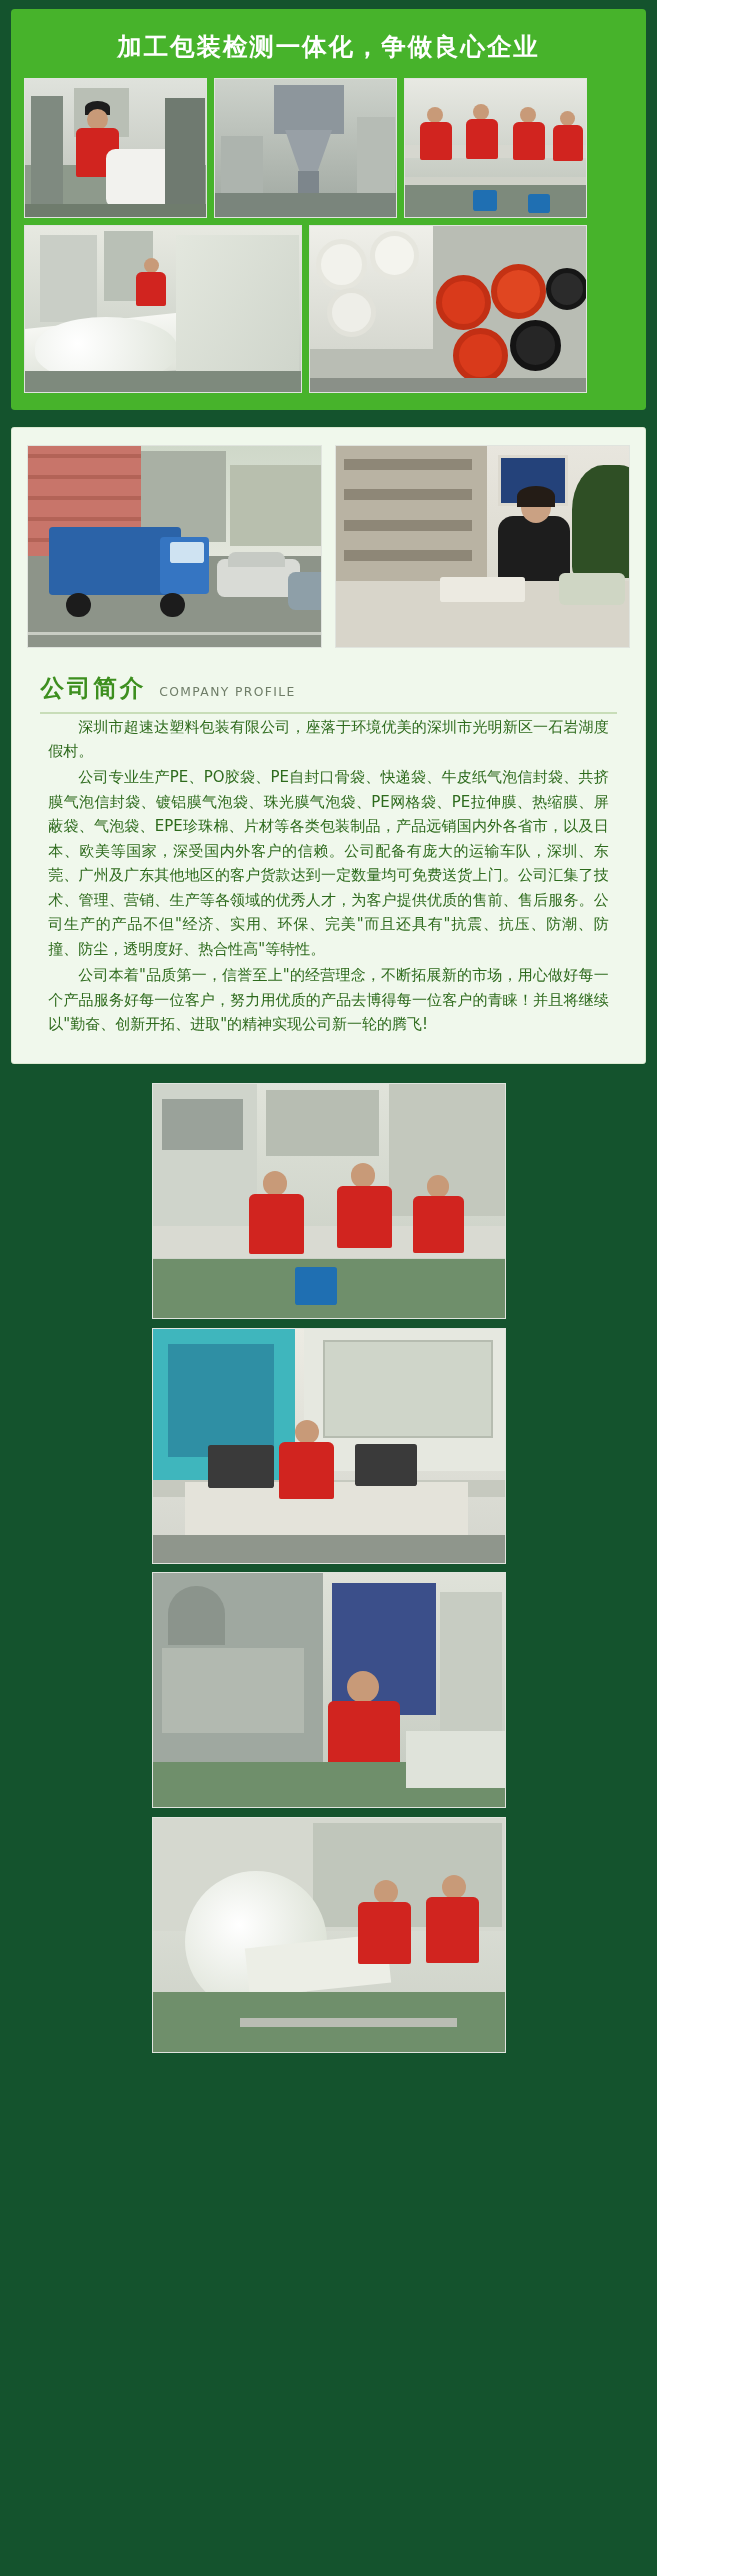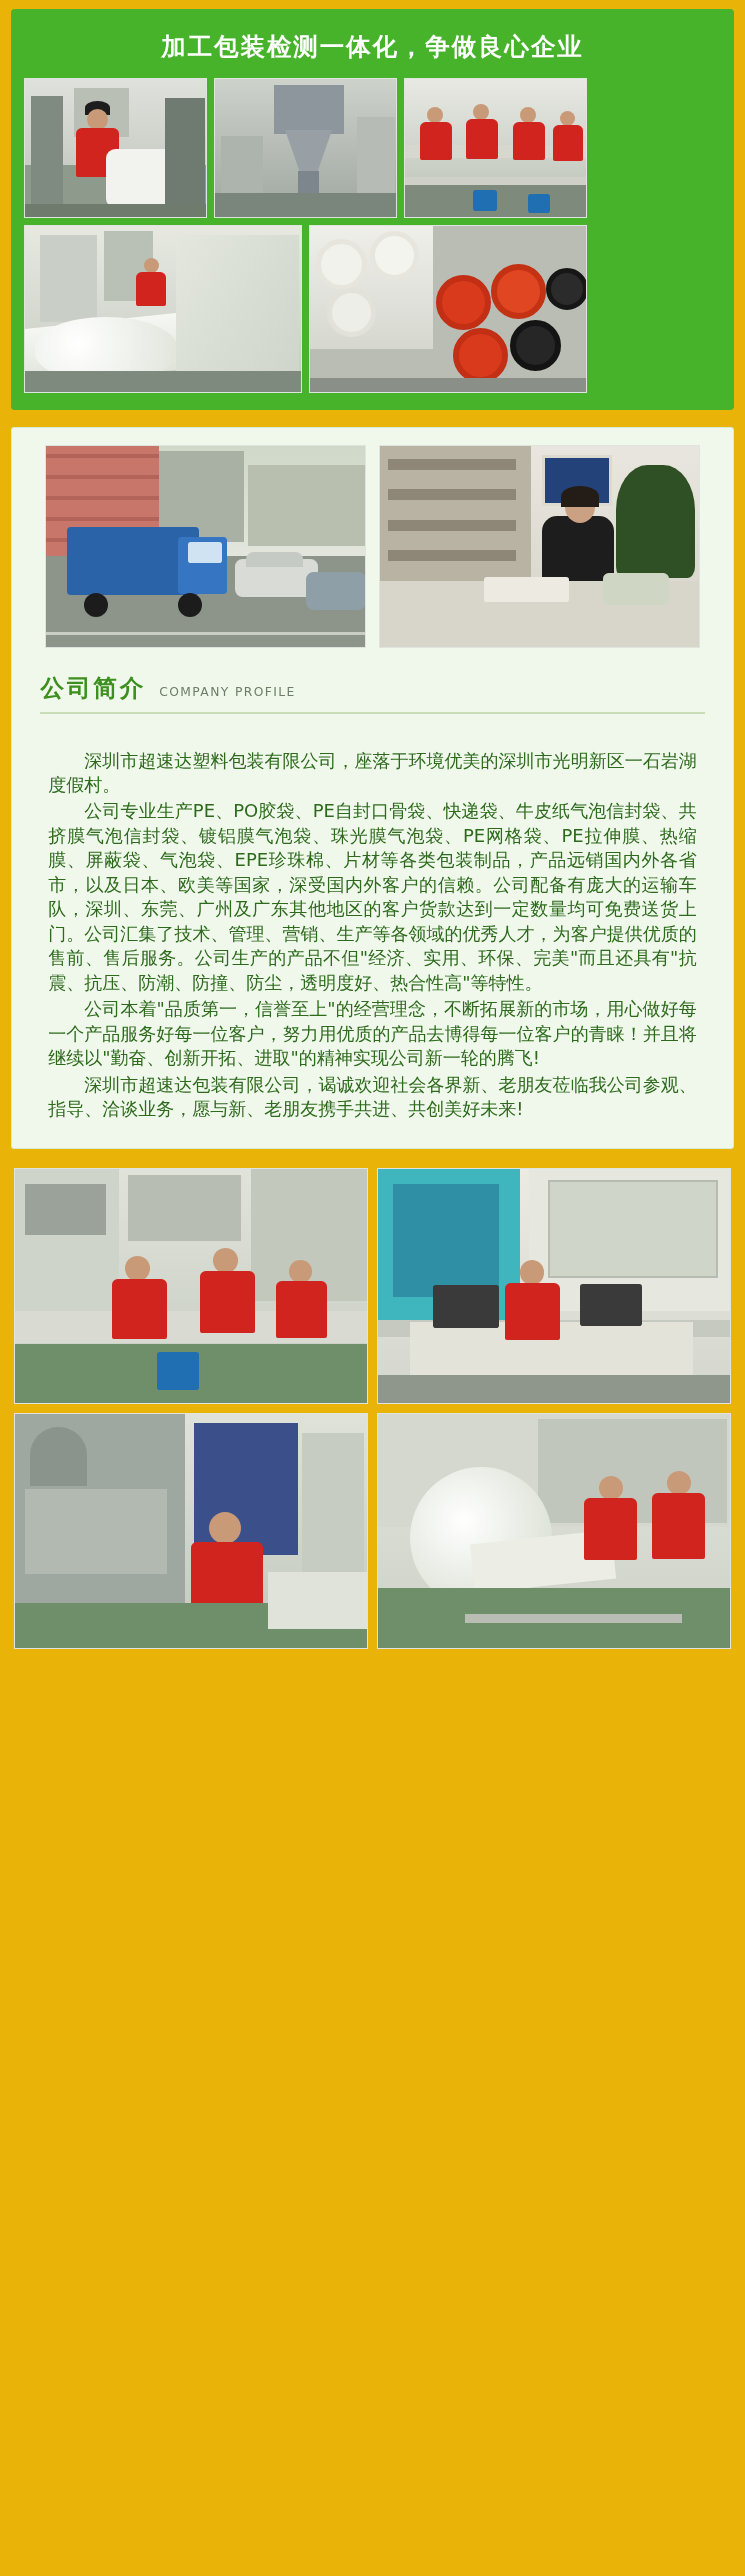--- a/index.html
+++ b/index.html
@@ -2,23 +2,23 @@
 <html style="font-size:15px"><head>
 <meta charset="utf-8">
 <style>
   * { box-sizing: border-box; margin: 0; padding: 0; }
   html, body {
     width: 745px;
     background: #ffffff;
     font-family: "DejaVu Sans", "Liberation Sans", sans-serif;
   }
   .page {
-    width: 745px;
+    width: 657px;
     min-height: 2576px;
-    background: #eab308;
+    background: #14532d;
     position: relative;
     overflow: hidden;
   }
 
   
   .banner {
     margin: 9.4px 11.3px 0 11.3px;
     background: #47b32b;
     border-radius: 3.8px;
     padding: 13.2px 13.2px 17px 13.2px;
@@ -99,23 +99,23 @@
     color: #6f7d68;
     font-size: 12.3px;
     letter-spacing: 1.4px;
   }
   .underline {
     margin: 7.5px 13.2px 0 13.2px;
     height: 1.9px;
     background: #c8ddb8;
   }
   .profile-text {
-    margin: 35px 21px 0 21px;
+    margin: 1px 21px 0 21px;
     color: #2d6a1c;
-    font-size: 18px;
+    font-size: 15px;
     line-height: 24.5px;
     text-align: justify;
   }
   .profile-text p { text-indent: 2em; margin-bottom: 1.9px; }
 
   
   .bottom-grid {
     margin: 19px 11.3px 15px 11.3px;
     display: flex;
     flex-wrap: wrap;
@@ -292,21 +292,20 @@
     <div class="profile-heading">
       <span class="cn">公司简介</span>
       <span class="en">COMPANY PROFILE</span>
     </div>
     <div class="underline"></div>
 
     <div class="profile-text">
       <p>深圳市超速达塑料包装有限公司，座落于环境优美的深圳市光明新区一石岩湖度假村。</p>
       <p>公司专业生产PE、PO胶袋、PE自封口骨袋、快递袋、牛皮纸气泡信封袋、共挤膜气泡信封袋、镀铝膜气泡袋、珠光膜气泡袋、PE网格袋、PE拉伸膜、热缩膜、屏蔽袋、气泡袋、EPE珍珠棉、片材等各类包装制品，产品远销国内外各省市，以及日本、欧美等国家，深受国内外客户的信赖。公司配备有庞大的运输车队，深圳、东莞、广州及广东其他地区的客户货款达到一定数量均可免费送货上门。公司汇集了技术、管理、营销、生产等各领域的优秀人才，为客户提供优质的售前、售后服务。公司生产的产品不但"经济、实用、环保、完美"而且还具有"抗震、抗压、防潮、防撞、防尘，透明度好、热合性高"等特性。</p>
       <p>公司本着"品质第一，信誉至上"的经营理念，不断拓展新的市场，用心做好每一个产品服务好每一位客户，努力用优质的产品去博得每一位客户的青睐！并且将继续以"勤奋、创新开拓、进取"的精神实现公司新一轮的腾飞!</p>
-      <p>深圳市超速达包装有限公司，谒诚欢迎社会各界新、老朋友莅临我公司参观、指导、洽谈业务，愿与新、老朋友携手共进、共创美好未来!</p>
     </div>
   </div>
 
   <div class="bottom-grid">
 
     <div class="photo b1">
       <div class="ph">
         <div class="layer" style="inset:0;background:linear-gradient(#e0e3da,#c6ccc1);"></div>
         <div class="layer" style="left:0;top:0;width:104px;height:236px;background:#cfd4cb;"></div>
         <div class="layer" style="left:9.4px;top:15px;width:81px;height:51px;background:#9aa29a;"></div>

